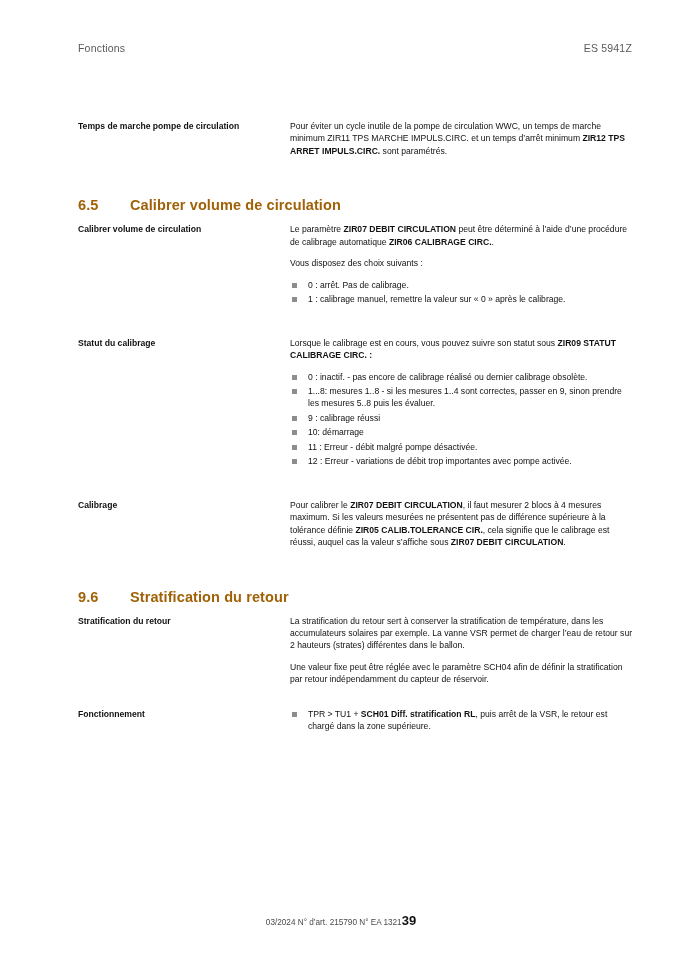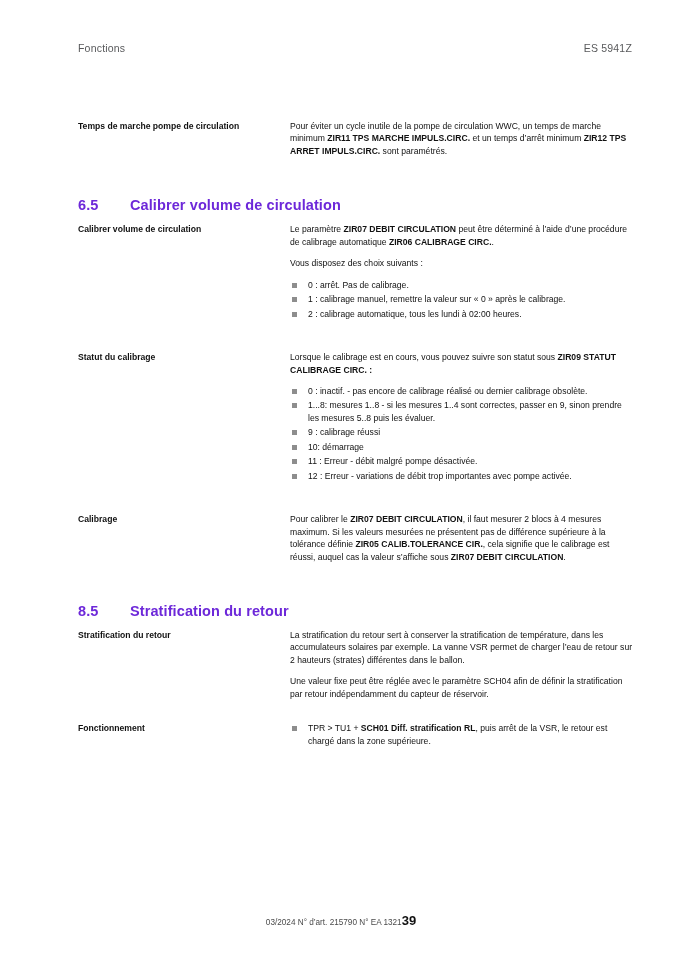--- a/index.html
+++ b/index.html
@@ -72,21 +72,21 @@
   }
   .body p:last-child { margin-bottom: 0; }
 
   
   .sec {
     display: flex;
     align-items: baseline;
     margin: 26px 0 10px 0;
     font-size: 14.5px;
     font-weight: bold;
-    color: #6d28d9;
+    color: #a16207;
     letter-spacing: 0.1px;
   }
   .sec .num {
     width: 52px;
     flex: 0 0 52px;
   }
   .sec .ttl { }
 
   
   ul.sq {
@@ -140,40 +140,39 @@
   <div class="hdr">
     <div class="hdr-left">Fonctions</div>
     <div class="hdr-right">ES 5941Z</div>
   </div>
 
   <div class="content">
 
     <div class="block">
       <div class="lbl">Temps de marche pompe de circulation</div>
       <div class="body">
-        <p><span>Pour éviter un cycle inutile de la pompe de circulation WWC, un temps de marche minimum </span><span style="font-weight: bold;">ZIR11 TPS MARCHE IMPULS.CIRC.</span><span> et un temps d’arrêt minimum </span><span style="font-weight: bold;">ZIR12 TPS ARRET IMPULS.CIRC.</span><span> sont paramétrés.</span></p>
+        <p><span>Pour éviter un cycle inutile de la pompe de circulation WWC, un temps de marche minimum </span><span style="font-weight: normal;">ZIR11 TPS MARCHE IMPULS.CIRC.</span><span> et un temps d’arrêt minimum </span><span style="font-weight: bold;">ZIR12 TPS ARRET IMPULS.CIRC.</span><span> sont paramétrés.</span></p>
       </div>
     </div>
 
     <div class="spacer-sm"></div>
 
     <div class="sec">
       <div class="num">6.5</div>
       <div class="ttl">Calibrer volume de circulation</div>
     </div>
 
     <div class="block">
       <div class="lbl">Calibrer volume de circulation</div>
       <div class="body">
         <p><span>Le paramètre </span><span style="font-weight: bold;">ZIR07 DEBIT CIRCULATION</span><span> peut être déterminé à l’aide d’une procédure de calibrage automatique </span><span style="font-weight: bold;">ZIR06 CALIBRAGE CIRC.</span><span>.</span></p>
         <p><span>Vous disposez des choix suivants :</span></p>
         <ul class="sq">
             <li><span>0 : arrêt. Pas de calibrage.</span></li>
             <li><span>1 : calibrage manuel, remettre la valeur sur « 0 » après le calibrage.</span></li>
-            <li><span>2 : calibrage automatique, tous les lundi à 02:00 heures.</span></li>
           </ul>
       </div>
     </div>
 
     <div class="spacer-md"></div>
 
     <div class="block">
       <div class="lbl">Statut du calibrage</div>
       <div class="body">
         <p><span>Lorsque le calibrage est en cours, vous pouvez suivre son statut sous </span><span style="font-weight: bold;">ZIR09 STATUT CALIBRAGE CIRC. :</span></p>
@@ -193,21 +192,21 @@
     <div class="block">
       <div class="lbl">Calibrage</div>
       <div class="body">
         <p><span>Pour calibrer le </span><span style="font-weight: bold;">ZIR07 DEBIT CIRCULATION</span><span>, il faut mesurer 2 blocs à 4 mesures maximum. Si les valeurs mesurées ne présentent pas de différence supérieure à la tolérance définie </span><span style="font-weight: bold;">ZIR05 CALIB.TOLERANCE CIR.</span><span>, cela signifie que le calibrage est réussi, auquel cas la valeur s’affiche sous </span><span style="font-weight: bold;">ZIR07 DEBIT CIRCULATION</span><span>.</span></p>
       </div>
     </div>
 
     <div class="spacer-sm"></div>
 
     <div class="sec">
-      <div class="num">8.5</div>
+      <div class="num">9.6</div>
       <div class="ttl">Stratification du retour</div>
     </div>
 
     <div class="block">
       <div class="lbl">Stratification du retour</div>
       <div class="body">
         <p><span>La stratification du retour sert à conserver la stratification de température, dans les accumulateurs solaires par exemple. La vanne VSR permet de charger l’eau de retour sur 2 hauteurs (strates) différentes dans le ballon.</span></p>
         <p><span>Une valeur fixe peut être réglée avec le paramètre SCH04 afin de définir la stratification par retour indépendamment du capteur de réservoir.</span></p>
       </div>
     </div>

